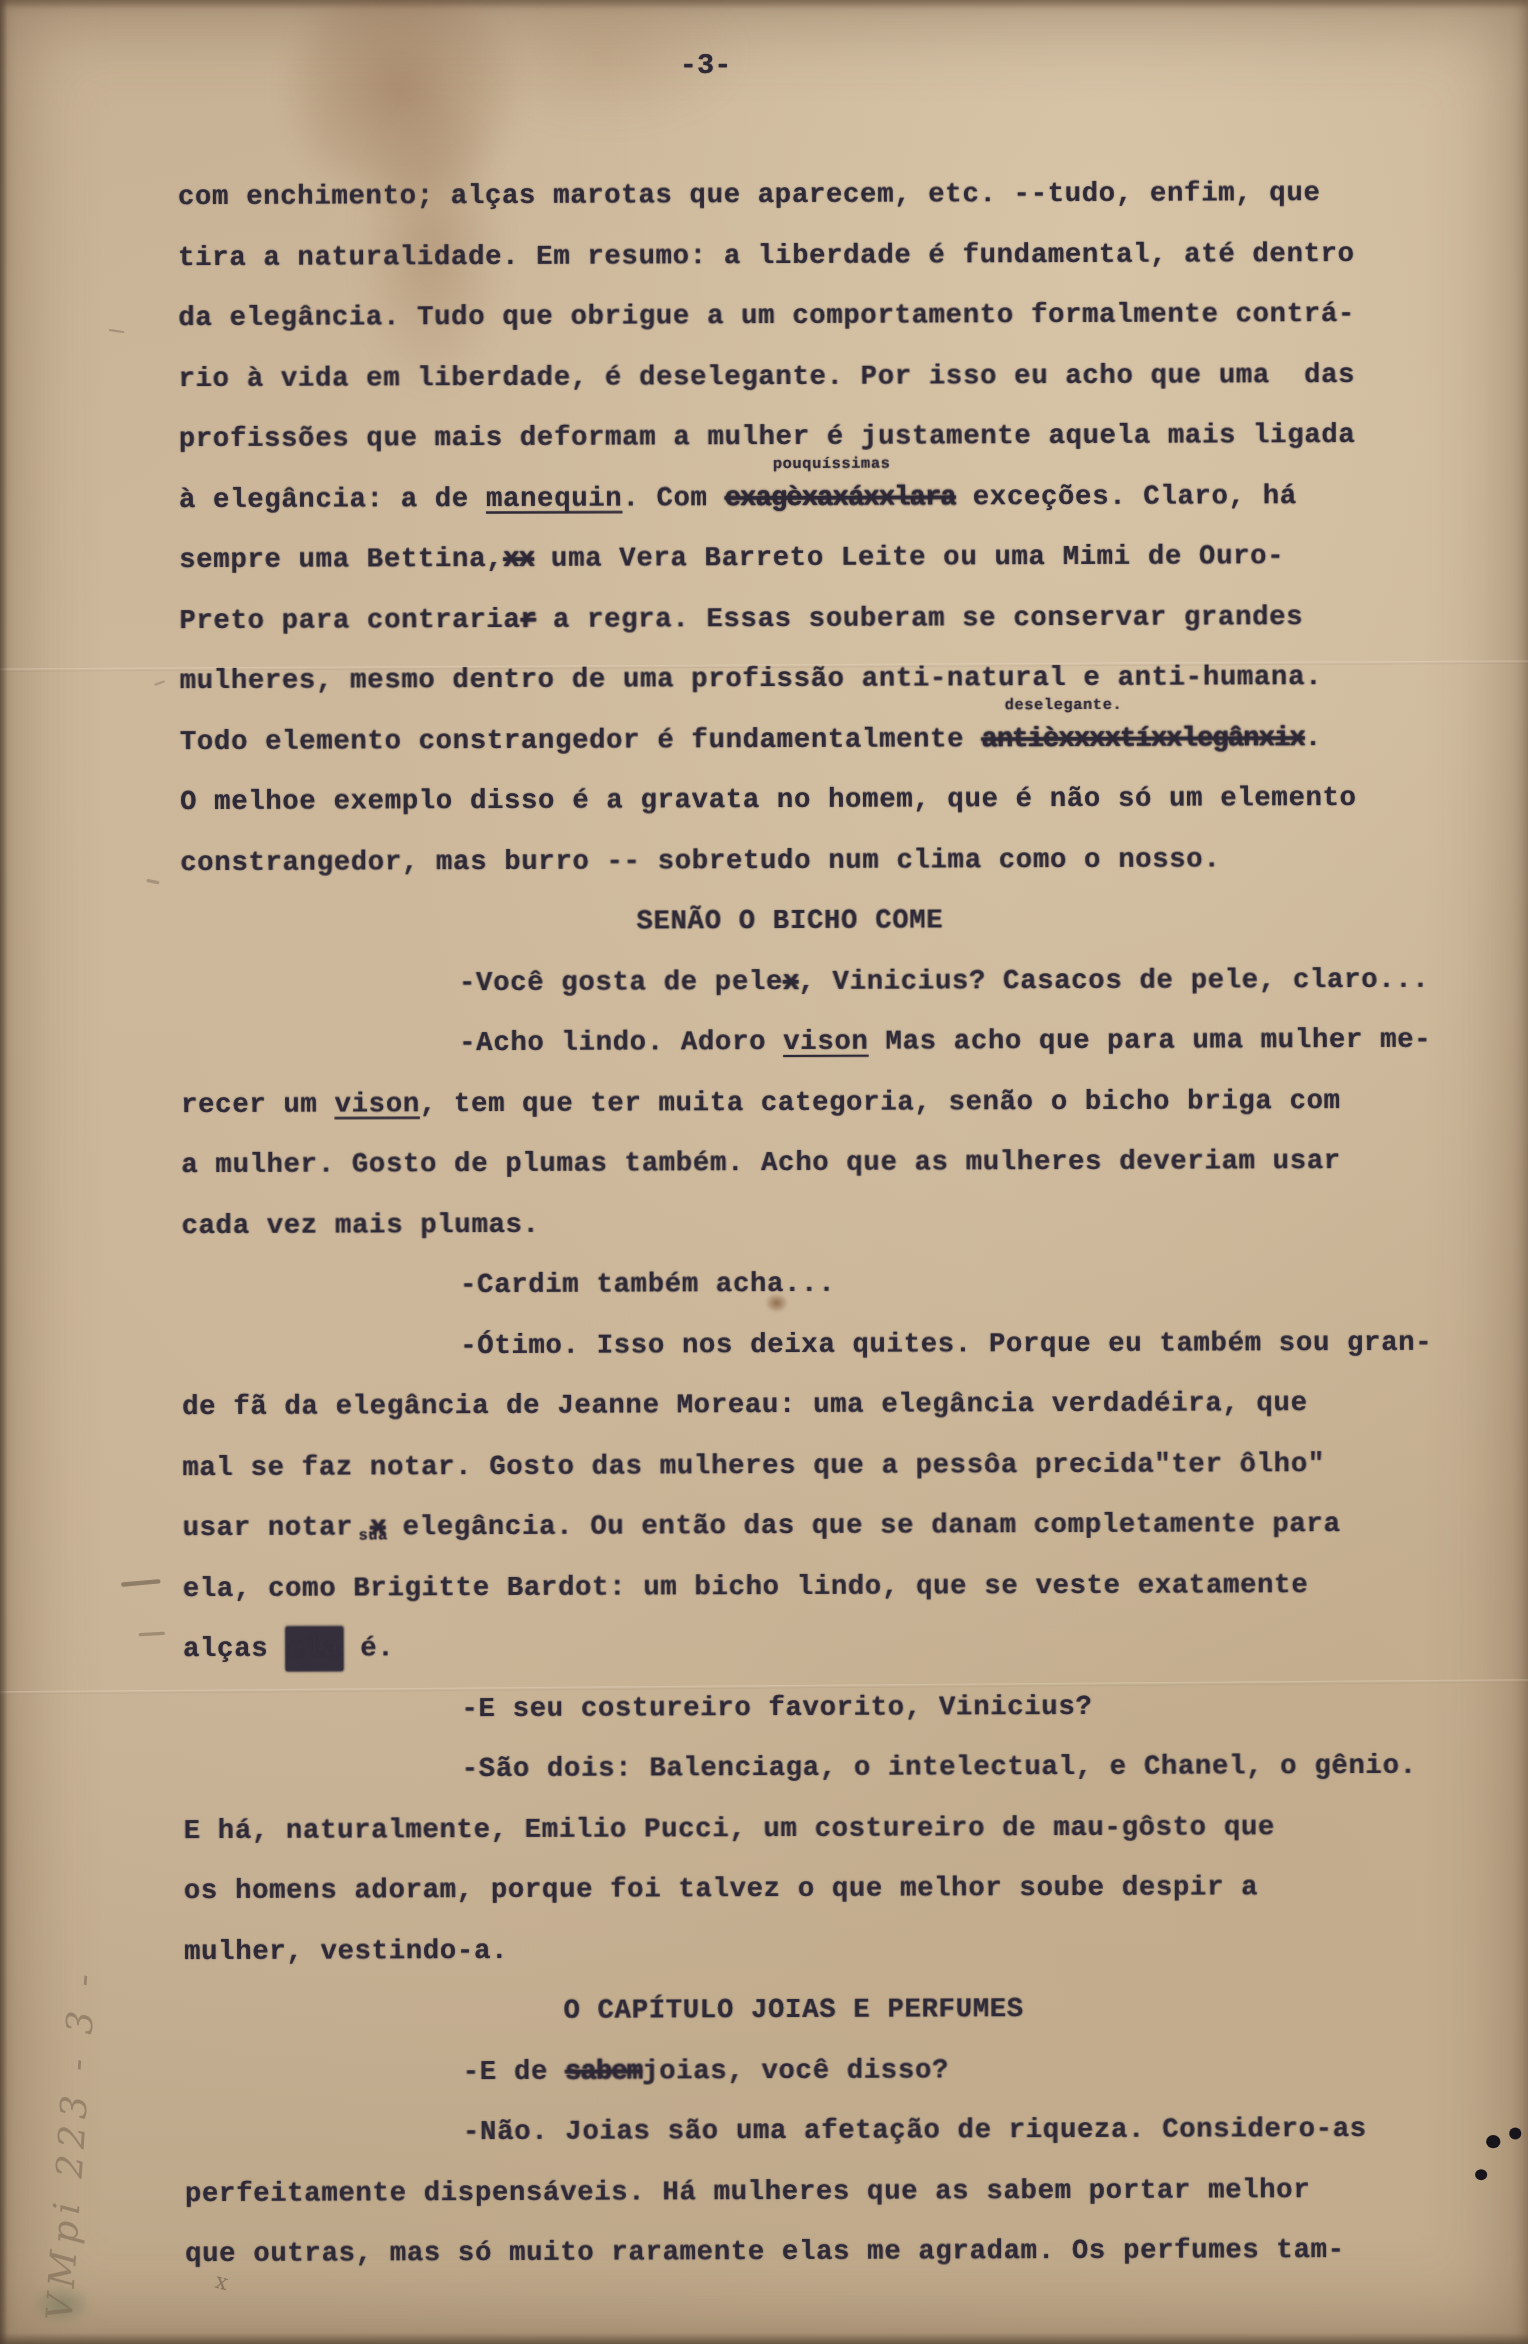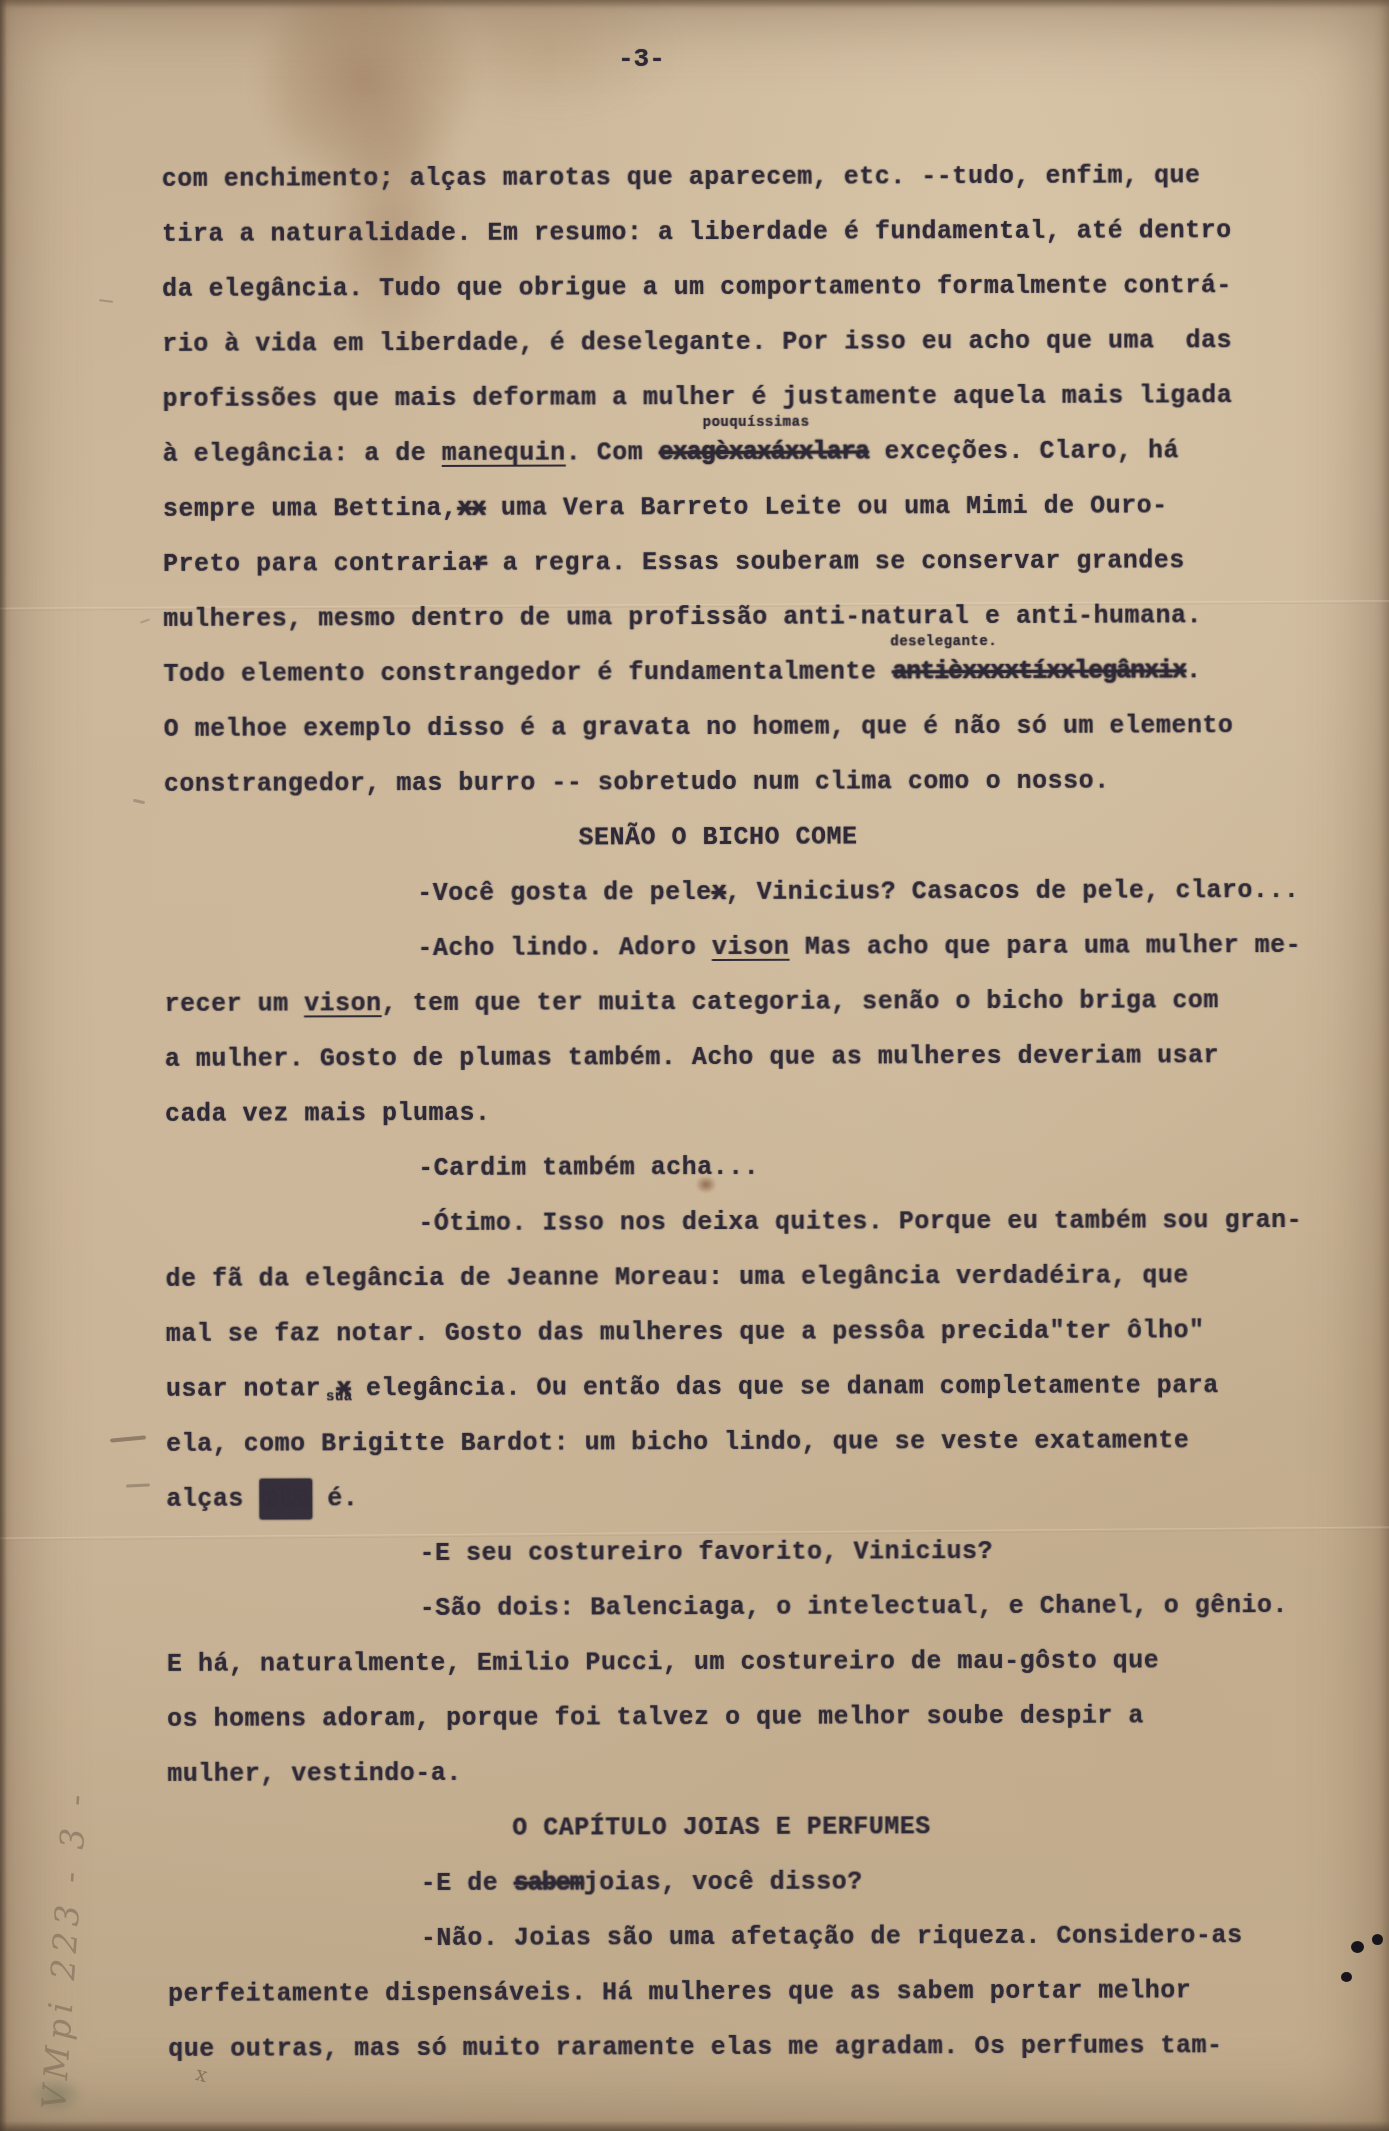--- a/index.html
+++ b/index.html
@@ -100,21 +100,21 @@
   <div class="text-body">
       <div class="line body"><span>com enchimento; alças marotas que aparecem, etc. --tudo, enfim, que</span></div>
       <div class="line body"><span>tira a naturalidade. Em resumo: a liberdade é fundamental, até dentro</span></div>
       <div class="line body"><span>da elegância. Tudo que obrigue a um comportamento formalmente contrá-</span></div>
       <div class="line body"><span>rio à vida em liberdade, é deselegante. Por isso eu acho que uma  das</span></div>
       <div class="line body"><span>profissões que mais deformam a mulher é justamente aquela mais ligada</span></div>
       <div class="line body"><span class="interline" style="left: 540px;">pouquíssimas</span><span>à elegância: a de </span><span class="u">manequin</span><span>. Com </span><span class="x">exagèxaxáxxlara</span><span> exceções. Claro, há</span></div>
       <div class="line body"><span>sempre uma Bettina,</span><span class="x">xx</span><span> uma Vera Barreto Leite ou uma Mimi de Ouro-</span></div>
       <div class="line body"><span>Preto para contraria</span><span class="x">r</span><span> a regra. Essas souberam se conservar grandes</span></div>
       <div class="line body"><span>mulheres, mesmo dentro de uma profissão anti-natural e anti-humana.</span></div>
-      <div class="line body"><span class="interline" style="left: 727px;">deselegante.</span><span>Todo elemento constrangedor é fundamentalmente </span><span class="x">antièxxxxtíxxlegânxix</span><span>.</span></div>
+      <div class="line body"><span class="interline" style="left: 750px;">deselegante.</span><span>Todo elemento constrangedor é fundamentalmente </span><span class="x">antièxxxxtíxxlegânxix</span><span>.</span></div>
       <div class="line body"><span>O melhoe exemplo disso é a gravata no homem, que é não só um elemento</span></div>
       <div class="line body"><span>constrangedor, mas burro -- sobretudo num clima como o nosso.</span></div>
       <div class="line heading"><span>SENÃO O BICHO COME</span></div>
       <div class="line dialog"><span>-Você gosta de pele</span><span class="x">x</span><span>, Vinicius? Casacos de pele, claro...</span></div>
       <div class="line dialog"><span>-Acho lindo. Adoro </span><span class="u">vison</span><span> Mas acho que para uma mulher me-</span></div>
       <div class="line body"><span>recer um </span><span class="u">vison</span><span>, tem que ter muita categoria, senão o bicho briga com</span></div>
       <div class="line body"><span>a mulher. Gosto de plumas também. Acho que as mulheres deveriam usar</span></div>
       <div class="line body"><span>cada vez mais plumas.</span></div>
       <div class="line dialog"><span>-Cardim também acha...</span></div>
       <div class="line dialog"><span>-Ótimo. Isso nos deixa quites. Porque eu também sou gran-</span></div>

